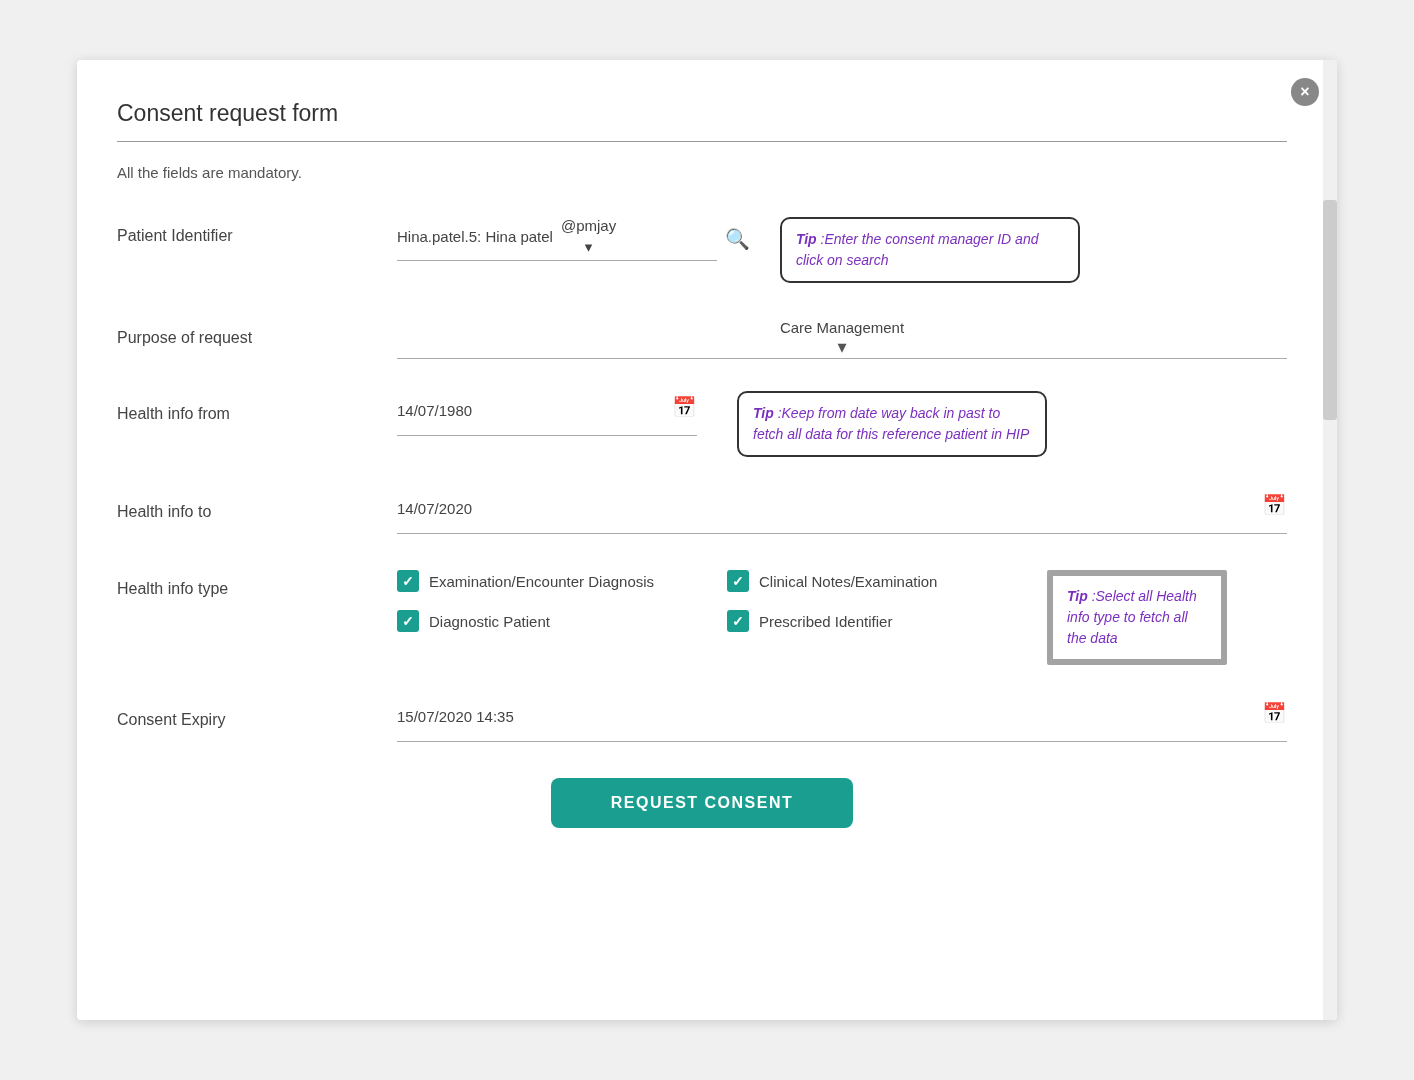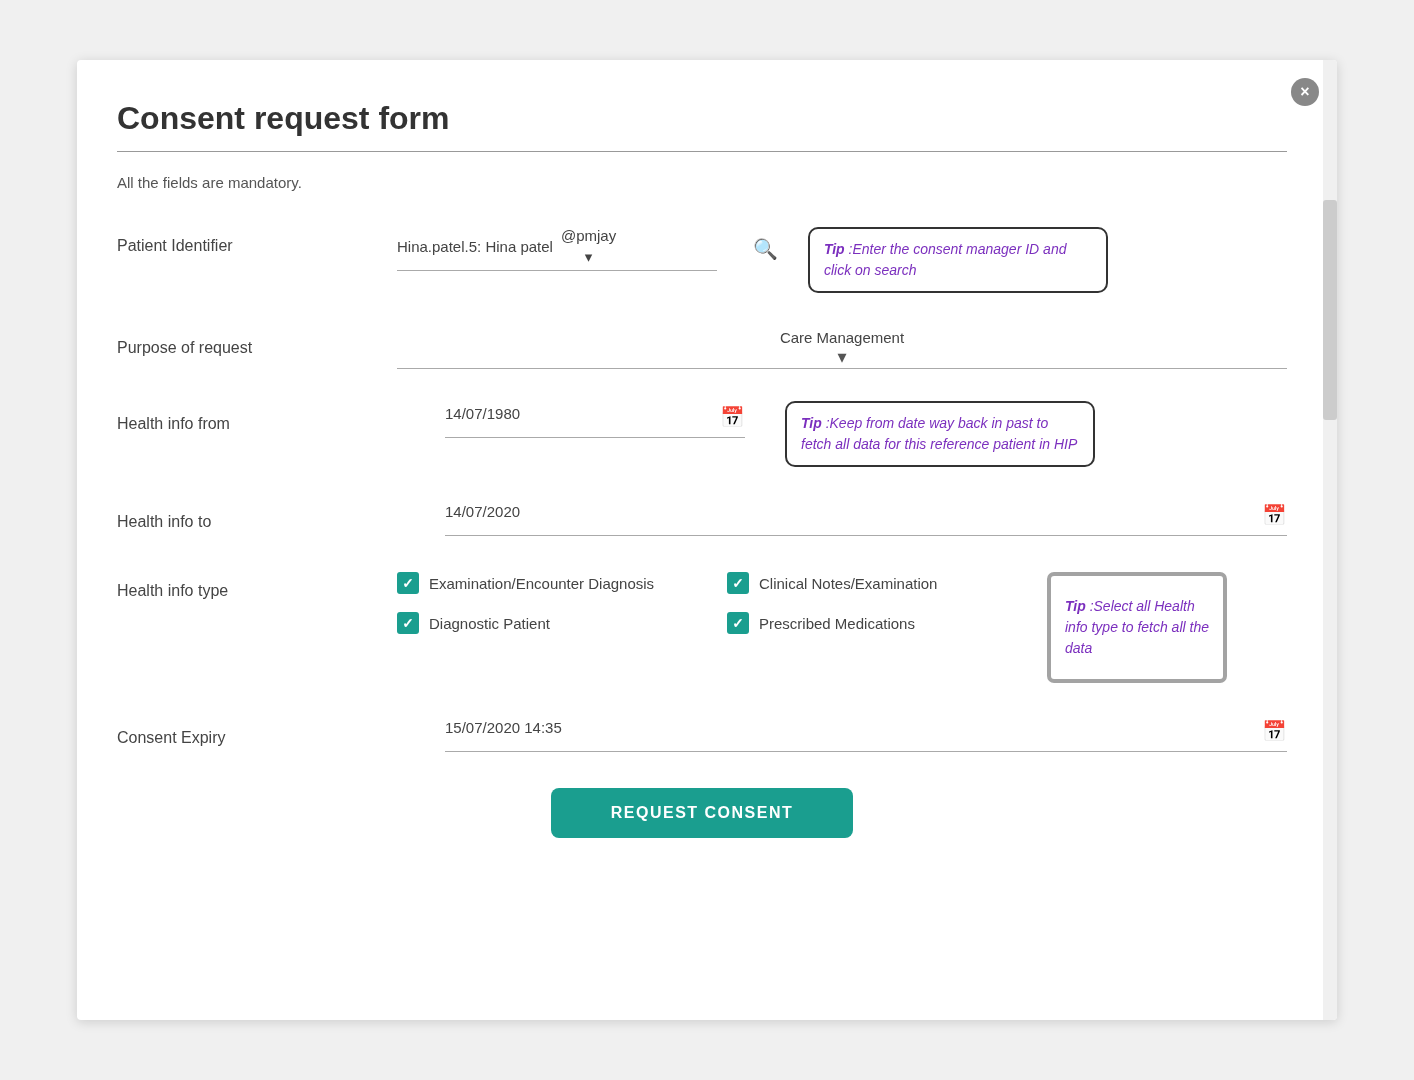--- a/index.html
+++ b/index.html
@@ -49,22 +49,22 @@
     .scrollbar-thumb {
       position: absolute;
       top: 140px;
       right: 0;
       width: 14px;
       height: 220px;
       background: #ccc;
       border-radius: 3px;
     }
     .form-title {
-      font-size: 32px;
-      font-weight: 700;
+      font-size: 23px;
+      font-weight: 400;
       color: #333;
       margin-bottom: 14px;
     }
     .divider {
       border: none;
       border-top: 1.5px solid #999;
       margin-bottom: 22px;
     }
     .mandatory-note {
       font-size: 15px;
@@ -83,21 +83,21 @@
       color: #444;
       padding-top: 10px;
     }
     .form-field {
       flex: 1;
       position: relative;
     }
     .patient-row {
       display: flex;
       align-items: center;
-      gap: 28px;
+      gap: 0;
     }
     .patient-select-wrapper {
       display: flex;
       align-items: center;
       border-bottom: 1.5px solid #aaa;
       padding-bottom: 4px;
       min-width: 320px;
     }
     .patient-select-text {
       font-size: 15px;
@@ -151,25 +151,24 @@
       flex: 1;
       font-size: 15px;
       color: #444;
     }
     .dropdown-arrow {
       font-size: 18px;
       color: #555;
     }
     .date-field-wrapper {
       display: flex;
-      align-items: flex-start;
+      align-items: flex-end;
       border-bottom: 1.5px solid #aaa;
-      padding-bottom: 8px;
+      padding-bottom: 16px;
       min-width: 300px;
-      margin-left: 48px;
     }
     .date-value {
       flex: 1;
       font-size: 15px;
       color: #444;
     }
     .calendar-icon {
       font-size: 20px;
       color: #555;
       cursor: pointer;
@@ -206,23 +205,23 @@
       font-size: 14px;
       font-weight: bold;
       cursor: pointer;
       flex-shrink: 0;
     }
     .checkbox-label {
       font-size: 15px;
       color: #444;
     }
     .tip-box-small {
-      border: 4px solid #a3a3a3;
-      padding: 20px 14px;
-      border-radius: 7px;
+      border: 6px solid #a3a3a3;
+      padding: 10px 14px;
+      border-radius: 2px;
       font-size: 14px;
       line-height: 1.5;
       max-width: 180px;
       margin-left: 30px;
       margin-top: 0;
     }
     .request-btn {
       display: block;
       margin: 20px auto 0 auto;
       background: #1a9e8f;
@@ -335,21 +334,21 @@
               <span class="checkbox-label">Clinical Notes/Examination</span>
             </div>
           </div>
           <div class="checkbox-row">
             <div class="checkbox-item">
               <div class="checkbox-icon">✓</div>
               <span class="checkbox-label">Diagnostic Patient</span>
             </div>
             <div class="checkbox-item">
               <div class="checkbox-icon">✓</div>
-              <span class="checkbox-label">Prescribed Medications</span>
+              <span class="checkbox-label">Prescribed Identifier</span>
             </div>
           </div>
         </div>
         <div class="tip-box tip-box-small" style="margin-left:40px;">
           <span class="tip-label">Tip</span><span class="tip-text"> :Select all Health info type to fetch all the data</span>
         </div>
       </div>
     </div>
   </div>
 

